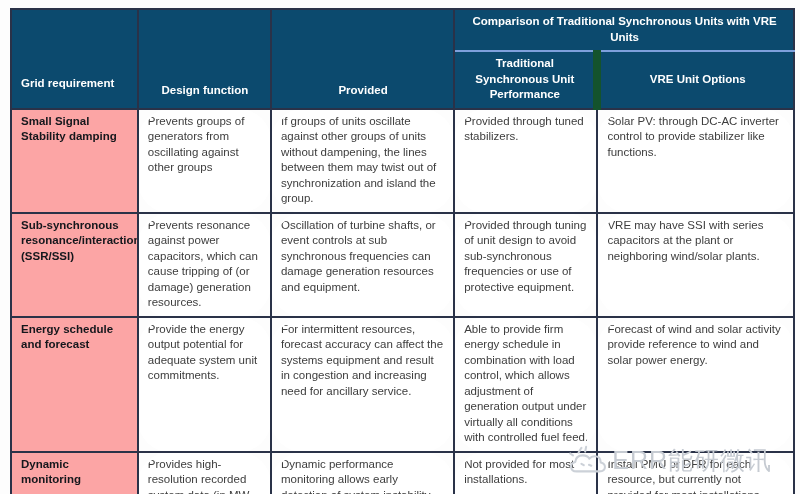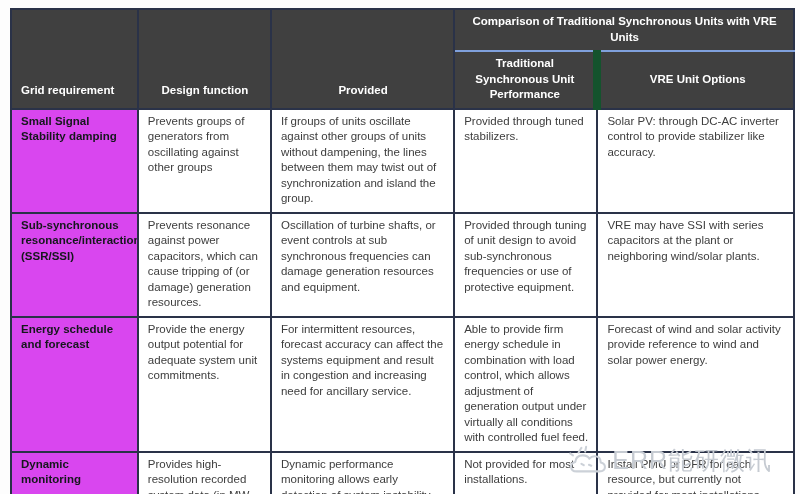--- a/index.html
+++ b/index.html
@@ -18,44 +18,45 @@
   }
   .grid-table th,.grid-table td{
     border:2px solid #2a3248;
     padding:4px 8px 5px 9px;
     font-size:11.5px;
     line-height:1.35;
     overflow:hidden;
   }
   
   th.hd{
-    background:#404040;
+    background:#0c4a6e;
     color:#ffffff;
     font-weight:bold;
     text-align:center;
   }
-  th.hd-corner{text-align:left;vertical-align:bottom;padding-bottom:9px;}
+  th.hd-corner{text-align:left;vertical-align:bottom;padding-bottom:16px;}
   th.hd-mid{vertical-align:bottom;padding-bottom:9px;}
   th.hd-span{vertical-align:middle;border-bottom:2px solid #7fa0dc;}
   th.hd-sub{vertical-align:middle;border-top:2px solid #7fa0dc;}
   th.hd-sub-trad{border-right:2px solid #a3a3a3;}
   th.hd-sub-vre{border-left:8px solid #14532d;}
   
   tbody th.rowhead{
-    background:#d946ef;
+    background:#fca5a5;
     color:#15171c;
     font-weight:bold;
     text-align:left;
     vertical-align:top;
   }
   tbody td{
     background:#ffffff;
     color:#3d3d3d;
     text-align:left;
     vertical-align:top;
+    border-radius:32px;
   }
   
   .watermark{
     position:absolute;
     right:28px;top:444px;
     display:flex;align-items:center;gap:3px;
     color:#c6cbd2;
     font-size:25px;
     letter-spacing:1px;
     white-space:nowrap;
@@ -87,21 +88,21 @@
         <th class="hd hd-sub hd-sub-trad">Traditional Synchronous Unit Performance</th>
         <th class="hd hd-sub hd-sub-vre">VRE Unit Options</th>
       </tr>
     </thead>
     <tbody>
       <tr style="height:96px">
         <th class="rowhead">Small Signal Stability damping</th>
         <td>Prevents groups of generators from oscillating against other groups</td>
         <td>If groups of units oscillate against other groups of units without dampening, the lines between them may twist out of synchronization and island the group.</td>
         <td>Provided through tuned stabilizers.</td>
-        <td>Solar PV: through DC-AC inverter control to provide stabilizer like accuracy.</td>
+        <td>Solar PV: through DC-AC inverter control to provide stabilizer like functions.</td>
       </tr>
       <tr style="height:95px">
         <th class="rowhead">Sub-synchronous resonance/interaction (SSR/SSI)</th>
         <td>Prevents resonance against power capacitors, which can cause tripping of (or damage) generation resources.</td>
         <td>Oscillation of turbine shafts, or event controls at sub synchronous frequencies can damage generation resources and equipment.</td>
         <td>Provided through tuning of unit design to avoid sub-synchronous frequencies or use of protective equipment.</td>
         <td>VRE may have SSI with series capacitors at the plant or neighboring wind/solar plants.</td>
       </tr>
       <tr style="height:124px">
         <th class="rowhead">Energy schedule and forecast</th>

